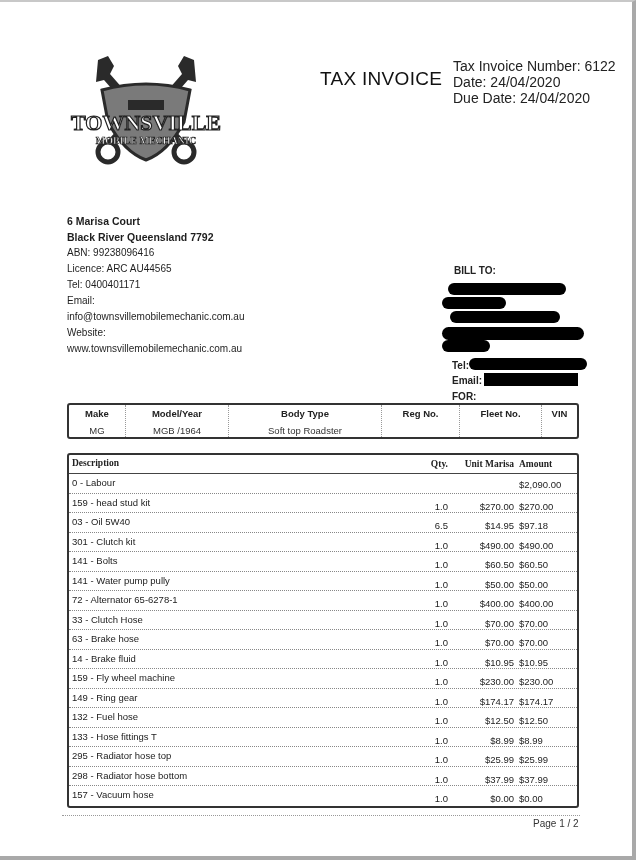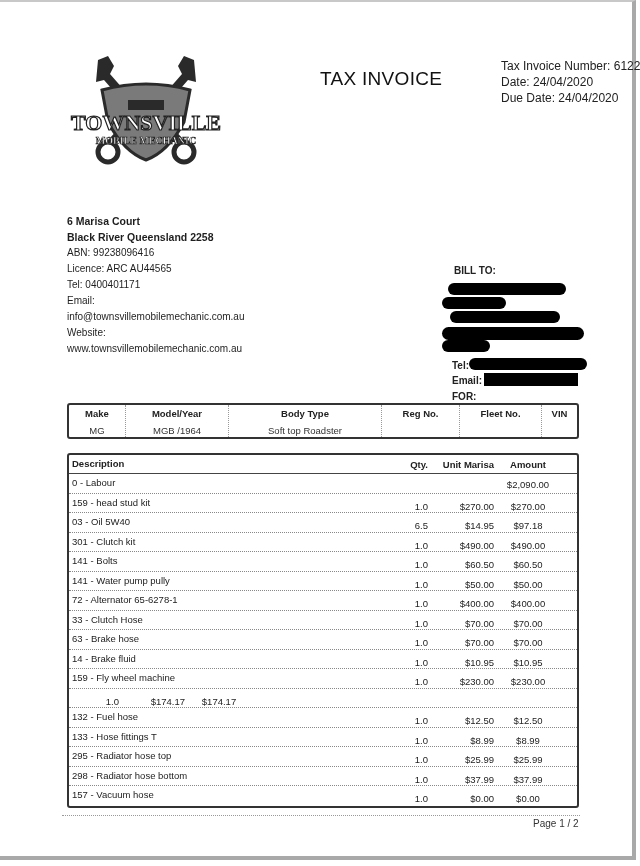--- a/index.html
+++ b/index.html
@@ -9,21 +9,21 @@
   }
   .page-frame {
     position: absolute; left: 0; top: 0; width: 636px; height: 860px;
     border-top: 2px solid #c8c8c8; border-right: 4px solid #a9a9a9; border-bottom: 4px solid #a9a9a9;
     box-sizing: border-box; background: #fff;
   }
   .logo { position: absolute; left: 68px; top: 52px; width: 156px; height: 120px; }
   .title {
     position: absolute; left: 292px; top: 68px; font-size: 19px; letter-spacing: 0.3px; color: #111; margin-left: 28px;
   }
-  .meta { position: absolute; left: 453px; top: 58px; font-size: 12px; line-height: 16px; color: #222; margin-left: 48px; }
+  .meta { position: absolute; left: 453px; top: 58px; font-size: 14px; line-height: 16px; color: #222; }
   .meta div { white-space: nowrap; }
   .company { position: absolute; left: 67px; top: 213px; font-size: 10px; line-height: 16px; color: #1e1e1e; }
   .company .bold { font-weight: bold; font-size: 10.5px; }
   .billto { position: absolute; left: 452px; top: 215px; width: 150px; height: 130px; font-size: 10px; margin-top: 48px; }
   .billto .lbl { position: absolute; font-weight: bold; color: #222; }
   .redact { position: absolute; background: #000; border-radius: 8px; }
   .redact.sq { border-radius: 0; }
   .for-label { position: absolute; left: 452px; top: 391px; font-size: 10px; font-weight: bold; color: #222; }
 
   .vehicle {
@@ -34,25 +34,25 @@
   .vehicle .col:last-child { border-right: none; }
   .vehicle .hd { font-weight: bold; color: #222; padding-top: 3px; height: 14px; }
   .vehicle .vl { color: #333; padding-top: 3px; }
 
   .items {
     position: absolute; left: 67px; top: 453px; width: 512px;
     border: 2px solid #333; border-radius: 3px; box-sizing: border-box;
   }
   .row { display: flex; height: 19.5px; border-bottom: 1px dotted #888; font-size: 9.5px; color: #222; box-sizing: border-box; }
   .row:last-child { border-bottom: none; }
-  .row.head { font-weight: bold; height: 19px; border-bottom: 1.5px solid #444; }
+  .row.head { font-weight: bold; height: 19px; border-bottom: 1.5px solid #444; font-family: Liberation Serif, serif; }
   .row .desc { flex: 1; padding-left: 3px; padding-top: 3px; }
   .row .qty { width: 50px; text-align: right; padding-right: 6px; }
   .row .unit { width: 60px; text-align: right; padding-right: 5px; }
-  .row .amt { width: 58px; text-align: center; padding-right: 20px; }
+  .row .amt { width: 58px; text-align: left; padding-right: 0; }
   .row:not(.head) .qty, .row:not(.head) .unit, .row:not(.head) .amt { padding-top: 7px; }
   .row.head .qty, .row.head .unit, .row.head .amt { padding-top: 4px; }
   .row.head .desc { padding-top: 3px; }
   .row.first .amt { padding-top: 5px; }
 
   .footer-line { position: absolute; left: 62px; top: 815px; width: 518px; border-top: 1px dotted #999; }
   .page-num { position: absolute; left: 533px; top: 818px; font-size: 10px; color: #333; }
 </style>
 </head>
 <body>
@@ -80,21 +80,21 @@
 <div class="title">TAX INVOICE</div>
 
 <div class="meta">
   <div>Tax Invoice Number: 6122</div>
   <div>Date: 24/04/2020</div>
   <div>Due Date: 24/04/2020</div>
 </div>
 
 <div class="company">
   <div class="bold">6 Marisa Court</div>
-  <div class="bold">Black River Queensland 2258</div>
+  <div class="bold">Black River Queensland 7792</div>
   <div>ABN: 99238096416</div>
   <div>Licence: ARC AU44565</div>
   <div>Tel: 0400401171</div>
   <div>Email:</div>
   <div>info@townsvillemobilemechanic.com.au</div>
   <div>Website:</div>
   <div>www.townsvillemobilemechanic.com.au</div>
 </div>
 
 <div class="billto">
@@ -207,20 +207,21 @@
         <div class="unit">$10.95</div>
         <div class="amt">$10.95</div>
       </div>
       <div class="row">
         <div class="desc">159 - Fly wheel machine</div>
         <div class="qty">1.0</div>
         <div class="unit">$230.00</div>
         <div class="amt">$230.00</div>
       </div>
       <div class="row">
+        <div class="desc">149 - Ring gear</div>
         <div class="qty">1.0</div>
         <div class="unit">$174.17</div>
         <div class="amt">$174.17</div>
       </div>
       <div class="row">
         <div class="desc">132 - Fuel hose</div>
         <div class="qty">1.0</div>
         <div class="unit">$12.50</div>
         <div class="amt">$12.50</div>
       </div>

